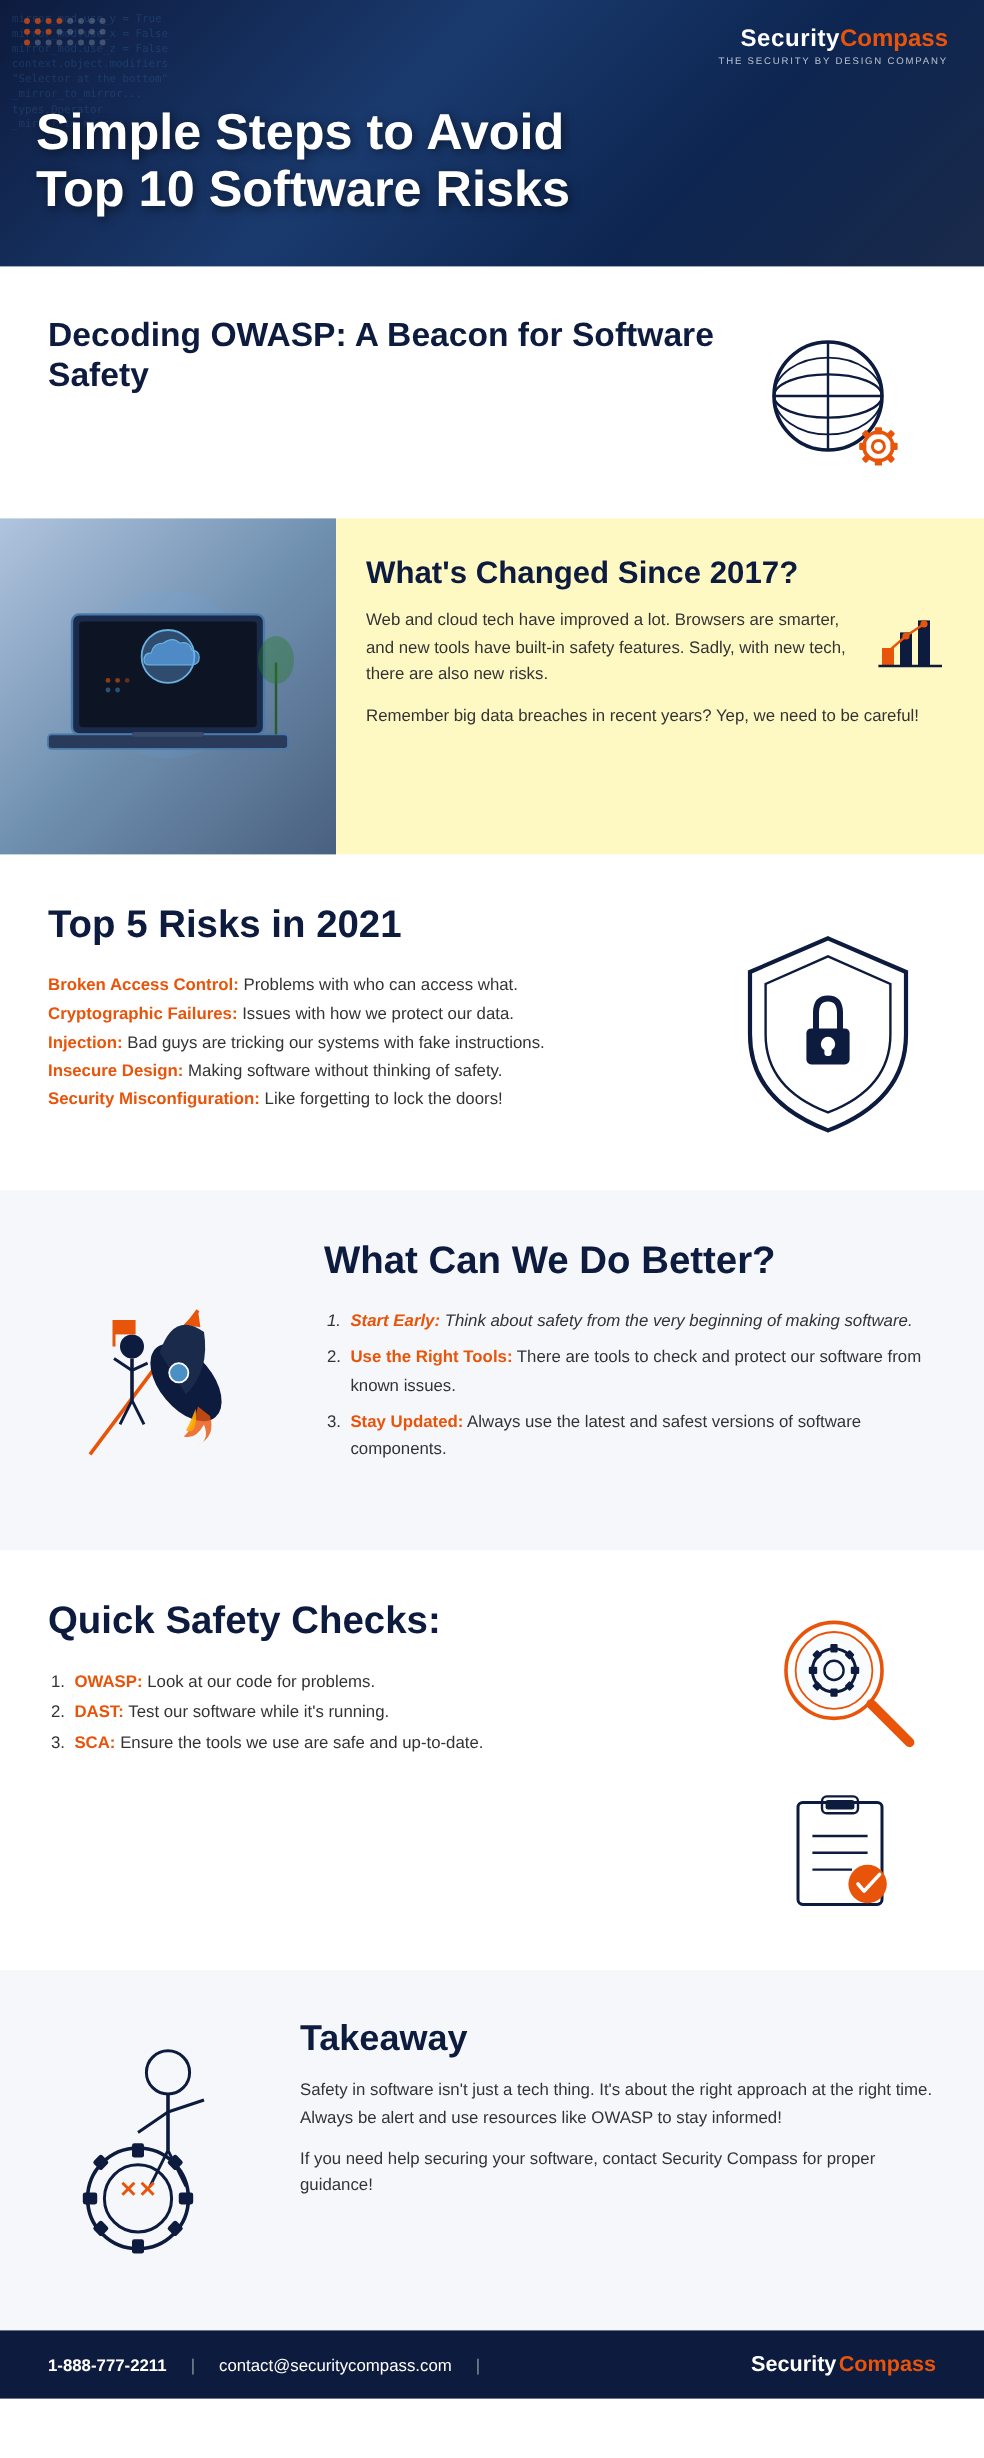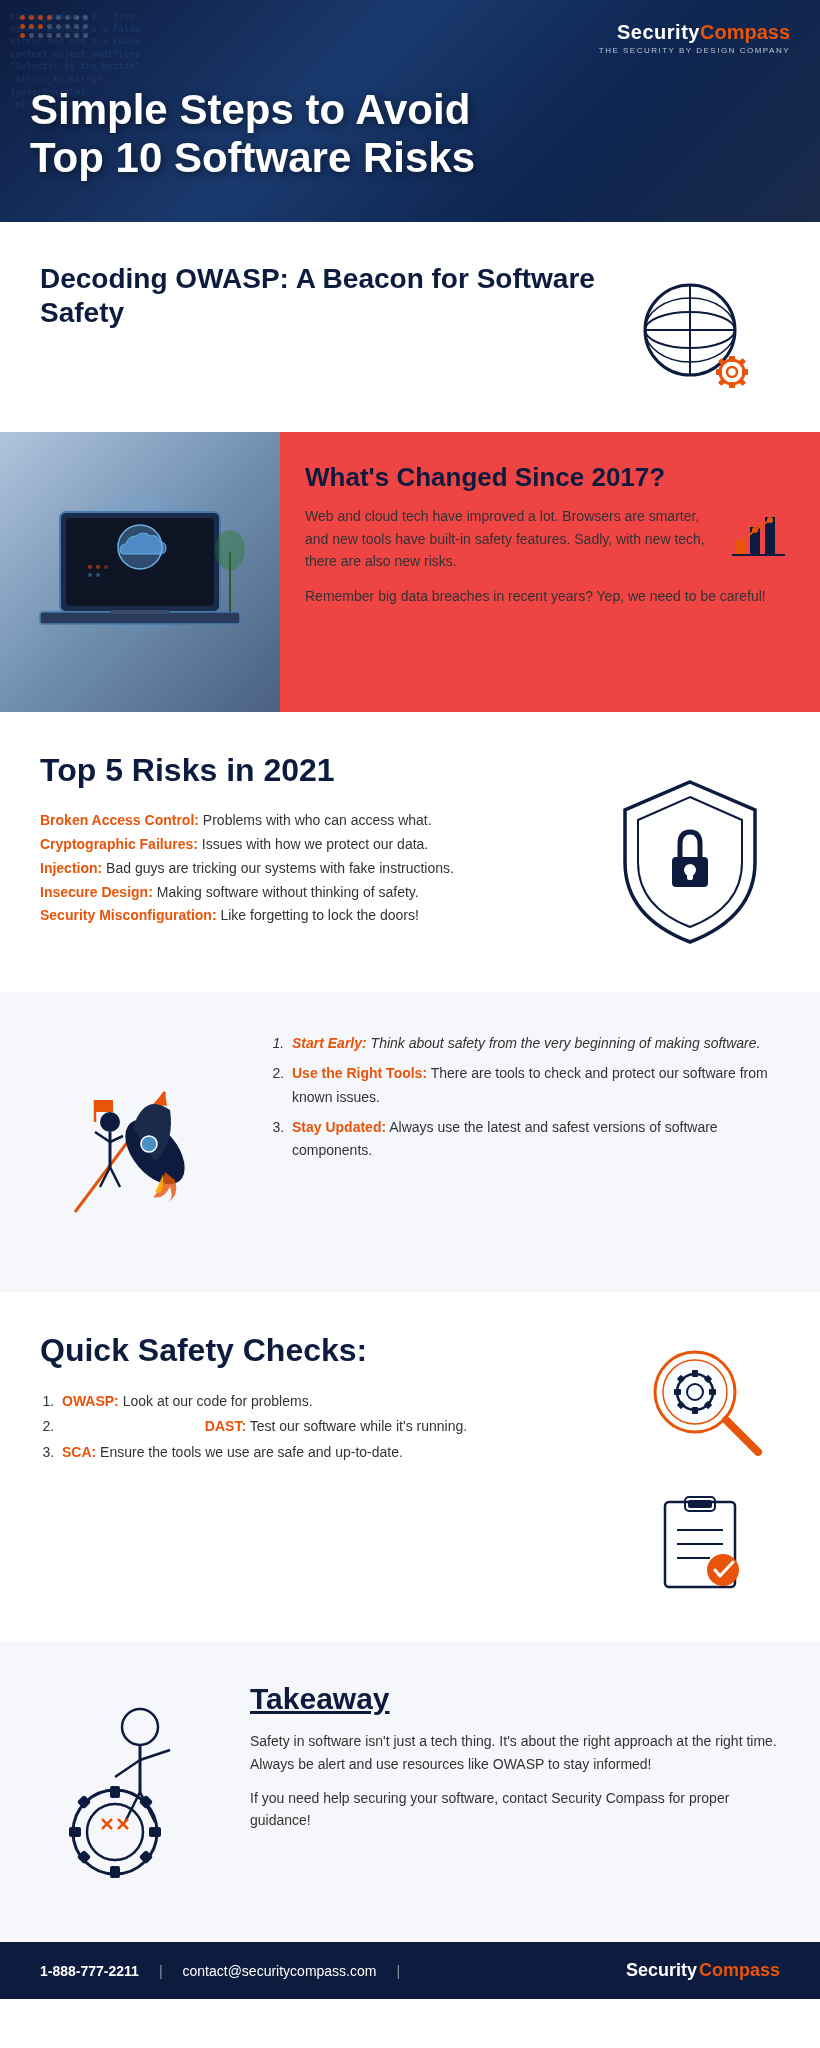--- a/index.html
+++ b/index.html
@@ -134,21 +134,21 @@
       min-height: 280px;
       position: relative;
       overflow: hidden;
       display: flex;
       align-items: center;
       justify-content: center;
     }
     .changed-text {
       flex: 1;
       padding: 30px 30px 30px 25px;
-      background: #ef4444;
+      background: #fef9c3;
     }
     .section-title-changed {
       color: #0d1b3e;
       font-size: 26px;
       font-weight: 900;
       margin-bottom: 12px;
       line-height: 1.2;
     }
     .chart-row {
       display: flex;
@@ -263,21 +263,20 @@
       display: flex;
       align-items: center;
       justify-content: center;
     }
     .takeaway-text { flex: 1; }
     .takeaway-title {
       font-size: 30px;
       font-weight: 900;
       color: #0d1b3e;
       margin-bottom: 14px;
-      text-decoration: underline;
     }
 
     
     .footer {
       background: #0d1b3e;
       color: #fff;
       padding: 18px 40px;
       display: flex;
       align-items: center;
       gap: 20px;
@@ -507,20 +506,21 @@
       <line x1="65" y1="110" x2="50" y2="100" stroke="#0d1b3e" stroke-width="2.5"></line>
       <line x1="65" y1="110" x2="78" y2="104" stroke="#0d1b3e" stroke-width="2.5"></line>
       <line x1="65" y1="135" x2="55" y2="155" stroke="#0d1b3e" stroke-width="2.5"></line>
       <line x1="65" y1="135" x2="75" y2="155" stroke="#0d1b3e" stroke-width="2.5"></line>
 
       <line x1="50" y1="68" x2="50" y2="90" stroke="#e8540a" stroke-width="2.5"></line>
       <rect x="50" y="68" width="18" height="12" fill="#e8540a"></rect>
     </svg>
   </div>
   <div class="better-text">
+    <h2 class="big-title">What Can We Do Better?</h2>
     <ol class="better-list" style="padding-left: 18px; list-style: decimal;">
       <li style="padding-left: 4px; font-style: italic;">
         <span class="better-label">Start Early:</span><span> Think about safety from the very beginning of making software.</span>
       </li>
       <li style="padding-left: 4px;">
         <span class="better-label">Use the Right Tools:</span><span> There are tools to check and protect our software from known issues.</span>
       </li>
       <li style="padding-left: 4px;">
         <span class="better-label">Stay Updated:</span><span> Always use the latest and safest versions of software components.</span>
       </li>
@@ -529,21 +529,21 @@
 </div>
 
 <div class="section-safety">
   <div class="safety-inner">
     <div class="safety-text">
       <h2 class="big-title">Quick Safety Checks:</h2>
       <ol class="safety-list" style="padding-left: 18px; list-style: decimal;">
         <li style="padding-left: 4px;">
           <span class="risk-label">OWASP:</span><span> Look at our code for problems.</span>
         </li>
-        <li style="padding-left: 4px; text-align: center;">
+        <li style="padding-left: 4px;">
           <span class="risk-label">DAST:</span><span> Test our software while it's running.</span>
         </li>
         <li style="padding-left: 4px;">
           <span class="risk-label">SCA:</span><span> Ensure the tools we use are safe and up-to-date.</span>
         </li>
       </ol>
     </div>
     <div class="safety-icons">
 
       <svg width="150" height="150" viewBox="0 0 150 150" fill="none">

